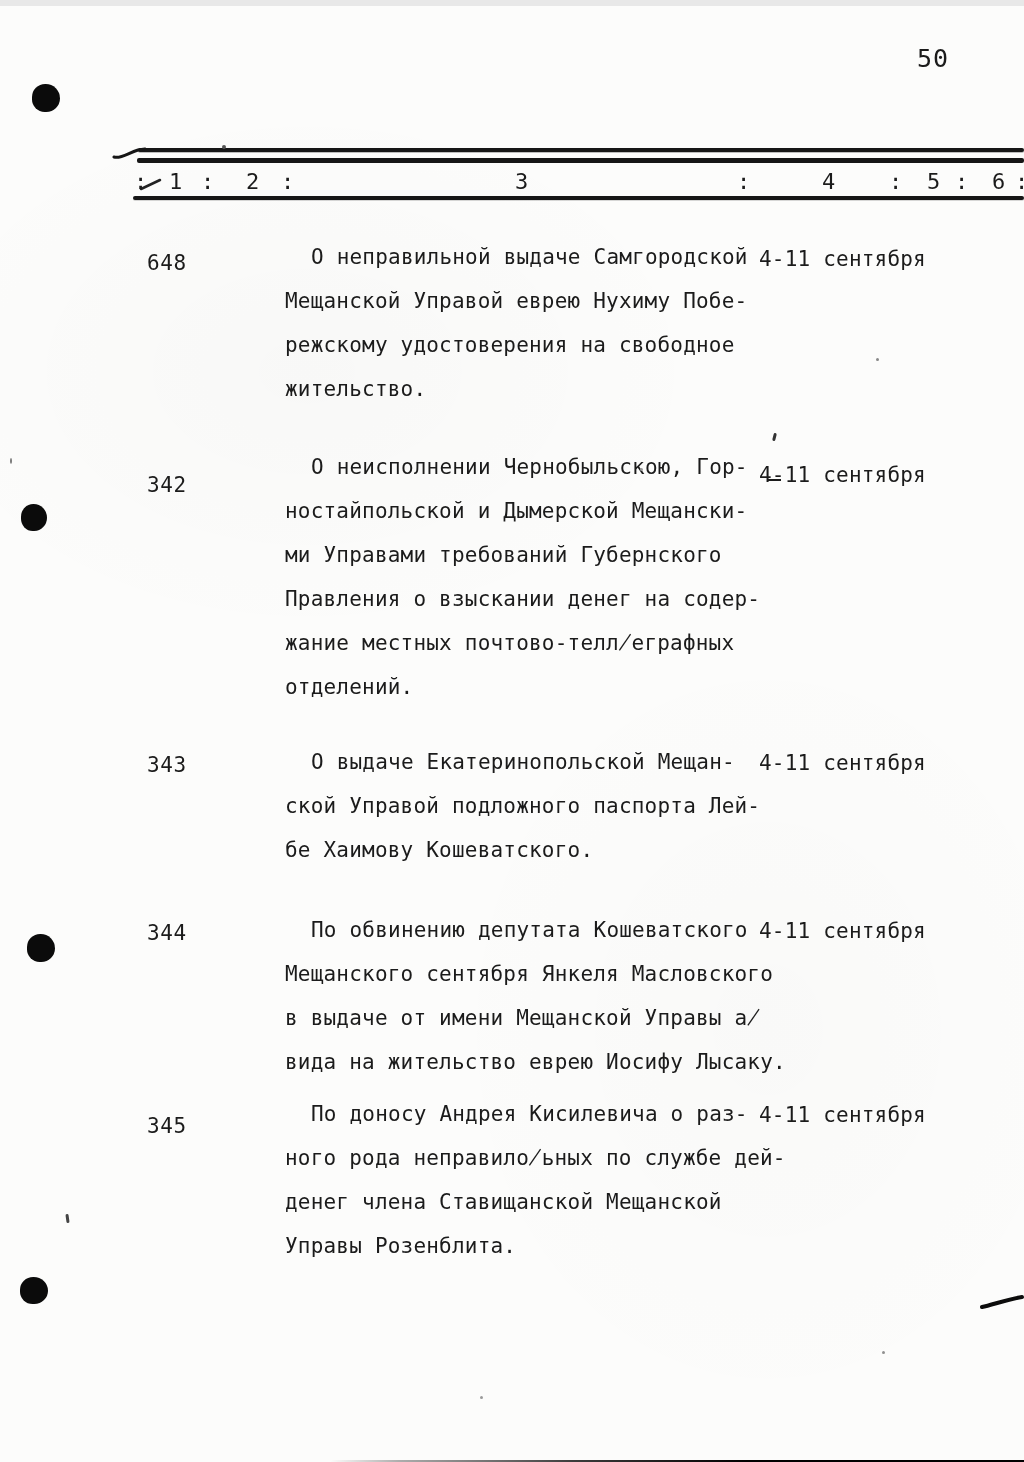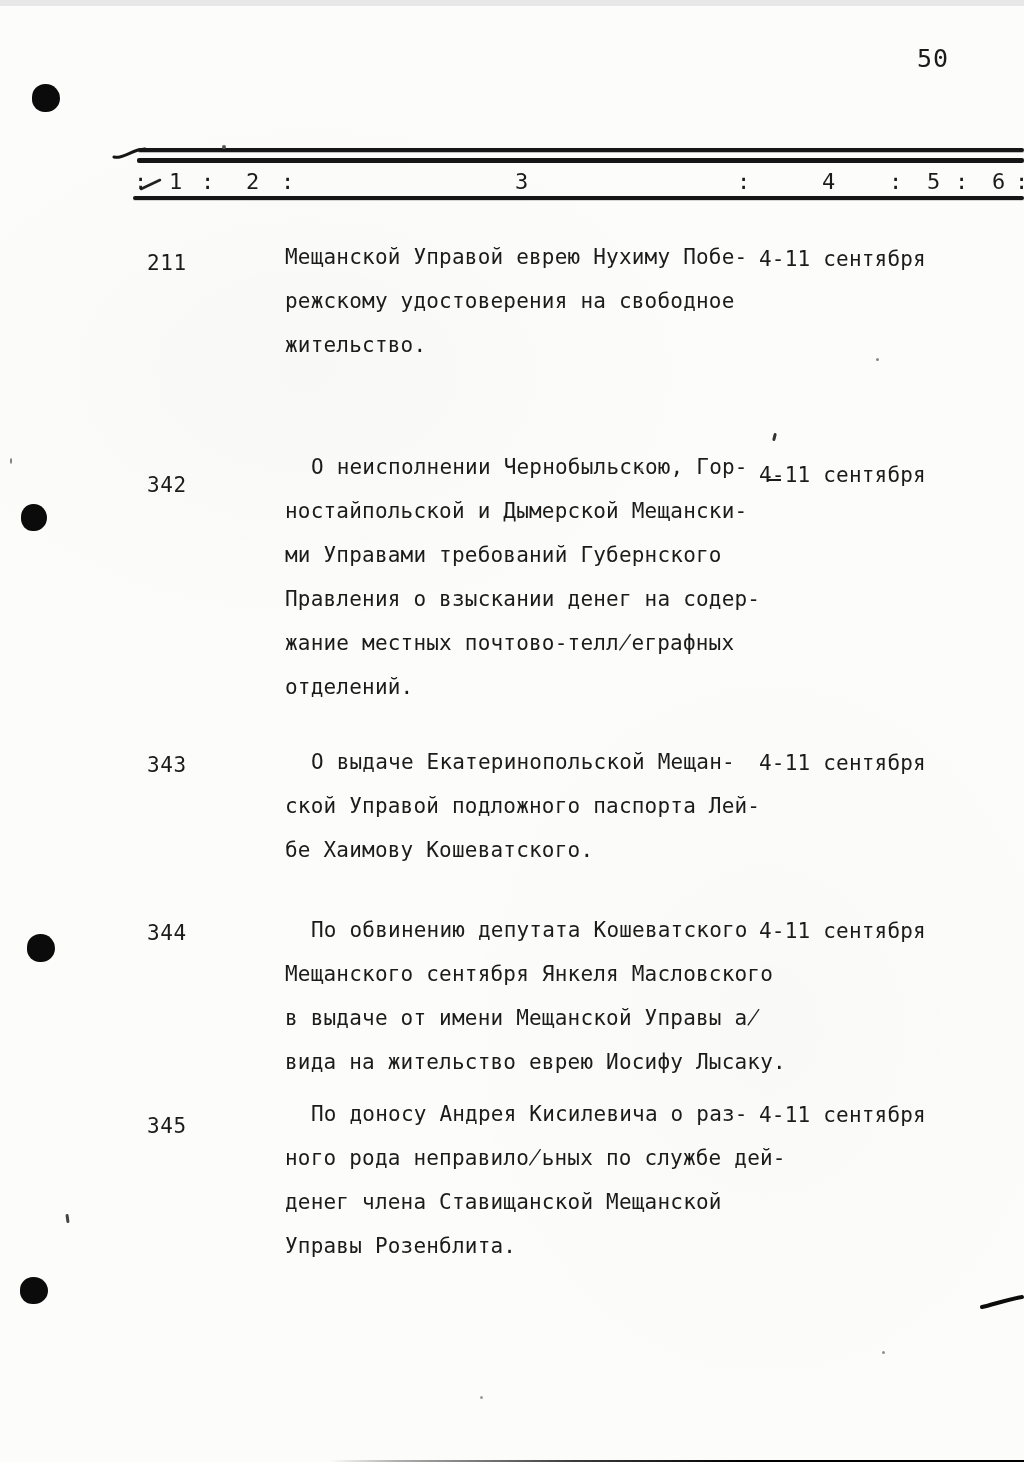--- a/index.html
+++ b/index.html
@@ -107,22 +107,23 @@
   <div class="hdr-cell" style="left:515px">3</div>
   <div class="hdr-cell" style="left:737px">:</div>
   <div class="hdr-cell" style="left:822px">4</div>
   <div class="hdr-cell" style="left:889px">:</div>
   <div class="hdr-cell" style="left:927px">5</div>
   <div class="hdr-cell" style="left:955px">:</div>
   <div class="hdr-cell" style="left:992px">6</div>
   <div class="hdr-cell" style="left:1015px">:</div>
 
   <div class="entry" style="top:229px">
-    <div class="entry-number" style="top:6px">211</div>
+    <div class="entry-number" style="top:6px">648</div>
     <div class="entry-text">
+      <div class="line first">О неправильной выдаче Самгородской</div>
       <div class="line">Мещанской Управой еврею Нухиму Побе-</div>
       <div class="line">режскому удостоверения на свободное</div>
       <div class="line">жительство.</div>
     </div>
     <div class="entry-date" style="top:2px">4-11 сентября</div>
   </div>
 
   <div class="entry" style="top:439px">
     <div class="entry-number" style="top:18px">342</div>
     <div class="entry-text">

